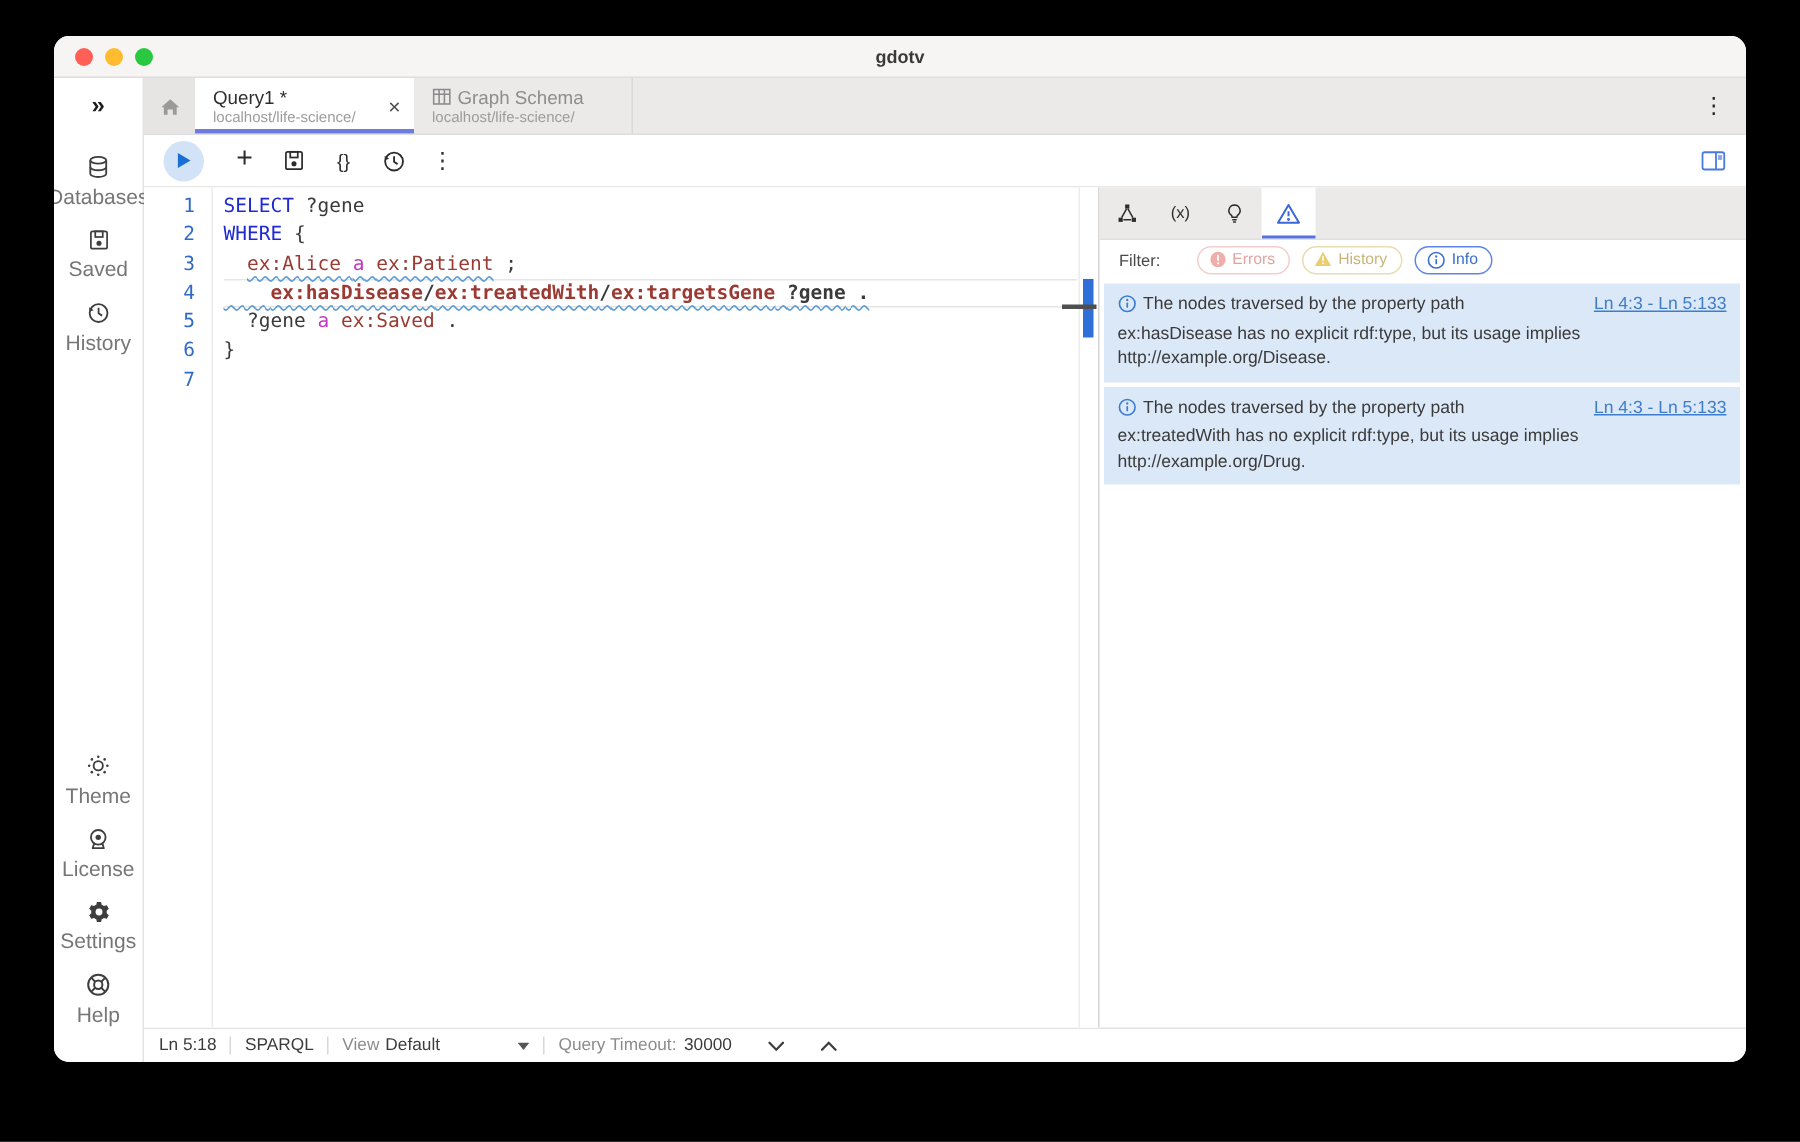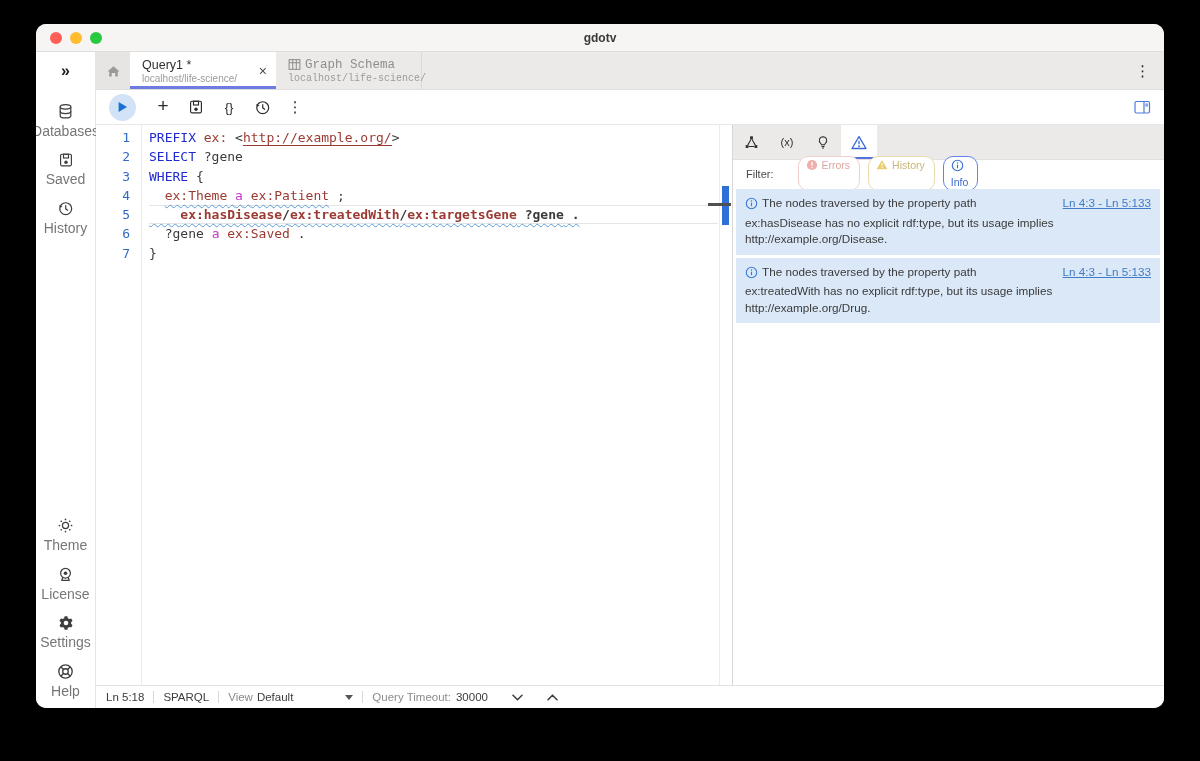--- a/index.html
+++ b/index.html
@@ -10,31 +10,31 @@
   .titlebar{height:28px;flex:0 0 28px;background:#f6f5f4;border-bottom:1px solid #dedddc;display:flex;align-items:center;position:relative;}
   .traffic{display:flex;gap:8px;margin-left:14px;z-index:2;}
   .tl{width:12px;height:12px;border-radius:50%;border:none;padding:0;}
   .tl.red{background:#ff5f57;} .tl.yellow{background:#febc2e;} .tl.green{background:#28c840;}
   .win-title{position:absolute;left:0;right:0;text-align:center;font-size:12px;font-weight:700;color:#3a3a3a;}
   .win-body{flex:1;display:flex;min-height:0;}
   
   .sidebar{width:60px;flex:0 0 60px;background:#fff;border-right:1px solid #e4e4e4;display:flex;flex-direction:column;align-items:center;}
   .sb-expand{height:38px;width:100%;display:flex;align-items:center;justify-content:center;color:#1d1d1d;font-size:17px;font-weight:600;cursor:pointer;}
   .sb-group{display:flex;flex-direction:column;align-items:center;width:100%;}
-  .sb-bottom{margin-top:auto;padding-bottom:9px;}
+  .sb-bottom{margin-top:auto;padding-bottom:24px;}
   .sb-item{display:flex;flex-direction:column;align-items:center;margin-top:13px;color:#3e3e3e;cursor:pointer;width:100%;}
   .sb-item .lbl{font-size:14px;color:#767676;margin-top:3px;}
   .icon{display:inline-flex;align-items:center;justify-content:center;line-height:0;}
   
   .main{flex:1;display:flex;flex-direction:column;min-width:0;}
   .tabbar{height:38px;flex:0 0 38px;background:#eceae9;border-bottom:1px solid #dfdedd;display:flex;align-items:stretch;}
   .home-cell{width:34px;flex:0 0 34px;display:flex;align-items:center;justify-content:center;background:#e7e5e4;cursor:pointer;}
   .tab{width:146px;flex:0 0 146px;padding:4px 26px 4px 12px;display:flex;flex-direction:column;justify-content:center;position:relative;cursor:pointer;}
   .tab.active{background:#fff;box-shadow:inset 0 -3px 0 #6e7ce0;justify-content:center;}
-  .tab.inactive{border-right:1px solid #dbdad9;font-family:Liberation Mono, monospace;}
+  .tab.inactive{border-right:1px solid #dbdad9;}
   .t-row{display:flex;align-items:center;font-size:12.5px;color:#2e2e2e;white-space:nowrap;}
   .tab.inactive .t-row{color:#8e8d8c;}
   .t-row .icon{margin-right:4px;}
   .t-sub{font-size:10px;color:#9d9c9b;margin-top:1px;white-space:nowrap;}
   .tab .close{position:absolute;right:9px;top:50%;transform:translateY(-50%);font-size:14px;color:#4c4c4c;line-height:1;}
   .tabbar-menu{margin-left:auto;width:42px;display:flex;align-items:center;justify-content:center;font-size:15px;color:#262626;letter-spacing:1px;cursor:pointer;}
   
   .toolbar{height:35px;flex:0 0 35px;background:#fff;border-bottom:1px solid #e7e7e7;display:flex;align-items:center;padding:0 13px;}
   .tb-left{display:flex;align-items:center;gap:13px;}
   .tb-btn{width:20px;height:20px;display:flex;align-items:center;justify-content:center;color:#2c2c2c;cursor:pointer;font-size:13px;}
@@ -63,21 +63,21 @@
   .panel-tabs{height:35px;flex:0 0 35px;background:#eceae9;border-bottom:1px solid #e0e0e0;display:flex;}
   .ptab{width:36px;flex:0 0 36px;display:flex;align-items:center;justify-content:center;color:#2e2e2e;cursor:pointer;}
   .ptab.active{background:#fff;color:#3a66d8;box-shadow:inset 0 -2px 0 #5570e0;}
   .ptab .txt-x{font-size:11px;color:inherit;}
   .filter-row{height:27px;flex:0 0 27px;display:flex;align-items:center;gap:24px;padding:0 13px;font-size:11px;color:#4a4a4a;}
   .chip{display:inline-flex;align-items:flex-start;gap:4px;border-radius:10px;padding:2px 9px 2px 7px;font-size:10.5px;border:1px solid;cursor:pointer;background:#fff;}
   .chip.errors{border-color:#f2cfcd;color:#dfa39f;}
   .chip.errors .icon{color:#e8837c;opacity:.65;}
   .chip.warnings{border-color:#e9dcb0;color:#c9b57a;}
   .chip.warnings .icon{color:#e4c14c;opacity:.8;}
-  .chip.info{border-color:#5f86e6;color:#3a6ed0;flex-direction:column;}
+  .chip.info{border-color:#5f86e6;color:#3a6ed0;}
   .chip.info .icon{color:#3a6ed0;}
   .messages{flex:1;padding:2px 4px 0 3px;overflow:hidden;}
   .msg{background:#dbe8f8;padding:6px 9px 7px;font-size:11.7px;line-height:16.5px;color:#3a3a3a;margin-bottom:3px;overflow:hidden;}
   .msg-link{float:right;color:#3f7cc9;text-decoration:underline;font-size:11.7px;margin-left:10px;white-space:nowrap;cursor:pointer;}
   .msg-icon{display:inline-block;vertical-align:-3px;margin-right:4px;color:#3a7bd5;}
   
   .statusbar{height:23px;flex:0 0 23px;border-top:1px solid #e2e2e2;display:flex;align-items:center;font-size:11.5px;color:#3c3c3c;padding-left:10px;background:#fff;}
   .sep{width:1px;height:12px;background:#d8d8d8;margin:0 9px;}
   .muted{color:#8c8c8c;}
   .view-select{display:flex;align-items:center;cursor:pointer;}
@@ -296,24 +296,23 @@
             <div class="gutter" id="gutter">
                 <div class="ln">1</div>
                 <div class="ln">2</div>
                 <div class="ln">3</div>
                 <div class="ln">4</div>
                 <div class="ln">5</div>
                 <div class="ln">6</div>
                 <div class="ln">7</div>
               </div>
             <div class="code" id="code">
-                <div class="code-line"><span class="tk kw">PREFIX</span><span class="tk pl"> </span><span class="tk pn">ex:</span><span class="tk pl"> </span><span class="tk pu">&lt;</span><span class="tk url">http://example.org/</span><span class="tk pu">&gt;</span></div>
                 <div class="code-line"><span class="tk kw">SELECT</span><span class="tk pl"> </span><span class="tk pl">?gene</span></div>
                 <div class="code-line"><span class="tk kw">WHERE</span><span class="tk pl"> </span><span class="tk pu">{</span></div>
-                <div class="code-line"><span class="tk pl">  </span><span class="tk pn sq">ex:Theme</span><span class="tk pl sq"> </span><span class="tk a sq">a</span><span class="tk pl sq"> </span><span class="tk pn sq">ex:Patient</span><span class="tk pl"> </span><span class="tk pu">;</span></div>
+                <div class="code-line"><span class="tk pl">  </span><span class="tk pn sq">ex:Alice</span><span class="tk pl sq"> </span><span class="tk a sq">a</span><span class="tk pl sq"> </span><span class="tk pn sq">ex:Patient</span><span class="tk pl"> </span><span class="tk pu">;</span></div>
                 <div class="code-line active"><span class="tk pl sq">    </span><span class="tk pn sq">ex:hasDisease</span><span class="tk pu sq">/</span><span class="tk pn sq">ex:treatedWith</span><span class="tk pu sq">/</span><span class="tk pn sq">ex:targetsGene</span><span class="tk pl sq"> </span><span class="tk pl sq">?gene</span><span class="tk pu sq"> .</span></div>
                 <div class="code-line"><span class="tk pl">  </span><span class="tk pl">?gene</span><span class="tk pl"> </span><span class="tk a">a</span><span class="tk pl"> </span><span class="tk pn">ex:Saved</span><span class="tk pu"> .</span></div>
                 <div class="code-line"><span class="tk pu">}</span></div>
               </div>
             <div class="ruler">
               <div class="ruler-marker"></div>
             </div>
             <div class="ruler-dash"></div>
           </div>
 

